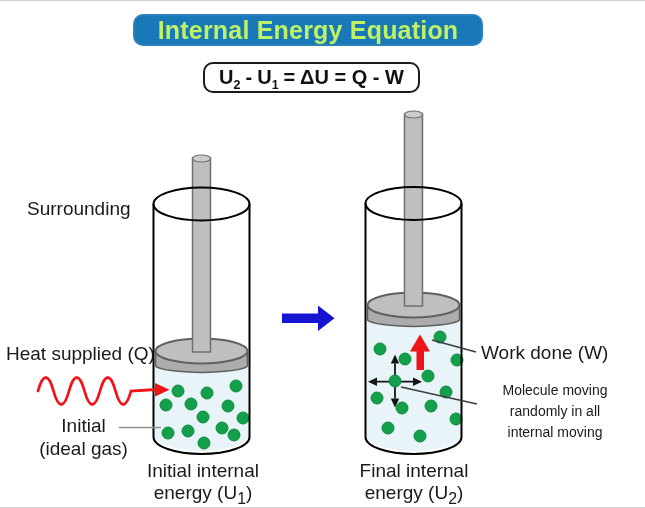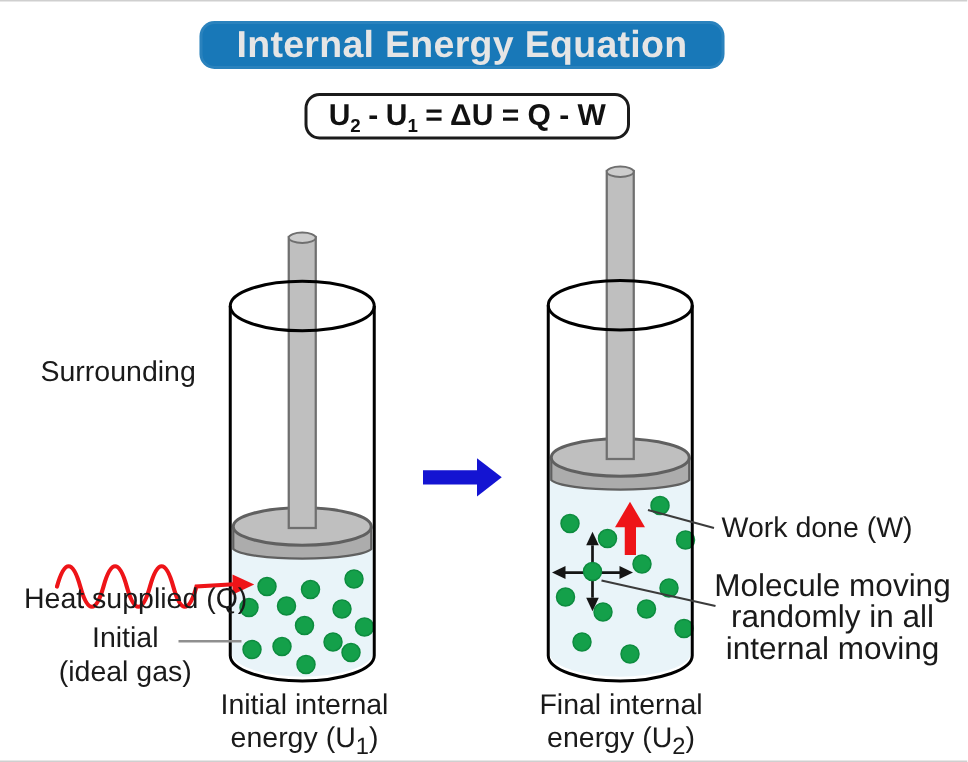--- a/index.html
+++ b/index.html
@@ -5,35 +5,35 @@
   html,body{margin:0;padding:0;background:#fff;}
   .stage{
     position:relative;width:645px;height:508px;background:#ffffff;
     font-family:"Liberation Sans",sans-serif;color:#1a1a1a;overflow:hidden;
     border-top:1px solid #cfcfcf;border-bottom:1px solid #cfcfcf;box-sizing:border-box;
   }
   .stage svg{position:absolute;left:0;top:0;}
   .title-box{
     position:absolute;left:133px;top:13px;width:350px;height:32px;
     border-radius:10px;display:flex;align-items:center;justify-content:center;
-    color:#e5e5e5;font-weight:bold;font-size:25px;letter-spacing:0.2px;
+    color:#bef264;font-weight:bold;font-size:25px;letter-spacing:0.2px;
     box-shadow:inset 0 0 0 2px rgba(255,255,255,0.08);
   }
   .equation-box{
     position:absolute;left:203px;top:61px;width:217px;height:31px;
     background:#ffffff;border:2.5px solid #1b1b1b;border-radius:10px;
     display:flex;align-items:center;justify-content:center;
     font-weight:bold;font-size:20px;color:#111;box-sizing:border-box;
   }
   .equation-box sub{font-size:12.5px;line-height:0;}
   .equation-box .op{margin:0 5px;}
   .equation-box .rhs{margin-left:5px;white-space:pre;}
   .label{position:absolute;font-size:19px;line-height:22px;white-space:nowrap;}
   .caption{position:absolute;width:180px;text-align:center;font-size:19px;line-height:22px;}
-  .note{position:absolute;left:470px;top:379px;width:170px;text-align:center;font-size:21px;line-height:21.2px;}
+  .note{position:absolute;left:470px;top:379px;width:170px;text-align:center;font-size:14px;line-height:21.2px;}
   .sys{position:absolute;left:21px;top:414px;width:125px;text-align:center;font-size:19px;line-height:22.5px;}
 </style>
 </head>
 <body>
 
 <div class="stage">
 
   <div class="title-box" style="background: rgb(24, 120, 184);">
     <span>Internal Energy Equation</span>
   </div>
@@ -133,23 +133,23 @@
         <g>
             <circle cx="395" cy="380" r="6" fill="#14A04A" stroke="#0D8C3F" stroke-width="1"></circle>
           </g>
       </g>
     </g>
 
     <path d="M432,339 L476,351" fill="none" stroke-width="1.4" stroke="#3B3B3B"></path>
     <path d="M401,386 L477,403" fill="none" stroke-width="1.4" stroke="#3B3B3B"></path>
   </svg>
 
-  <div class="label" style="left:27px;top:197px;margin-top:40px;">Surrounding</div>
+  <div class="label" style="left:27px;top:197px;">Surrounding</div>
 
-  <div class="label" style="left:16px;top:342px;margin-top:46px;">Heat supplied (Q)</div>
+  <div class="label" style="left:6px;top:342px;">Heat supplied (Q)</div>
 
   <div class="sys">
     <div>Initial</div>
     <div>(ideal gas)</div>
   </div>
 
   <div class="caption" style="left:113px;top:459px;">
     <div>Initial internal</div>
     <div><span>energy (U</span><sub>1</sub><span>)</span></div>
   </div>

